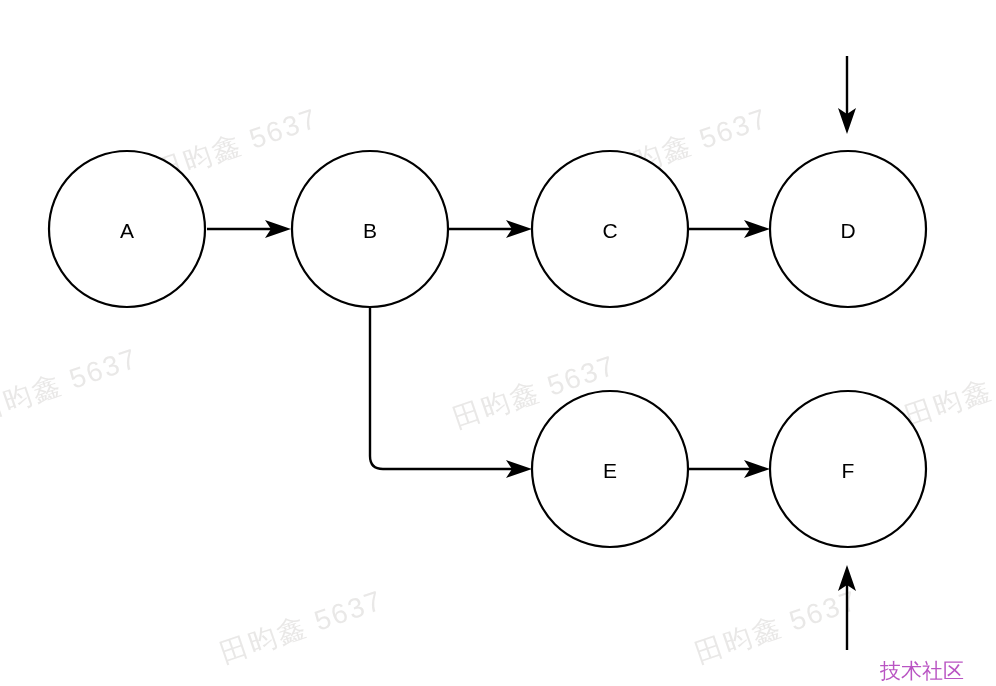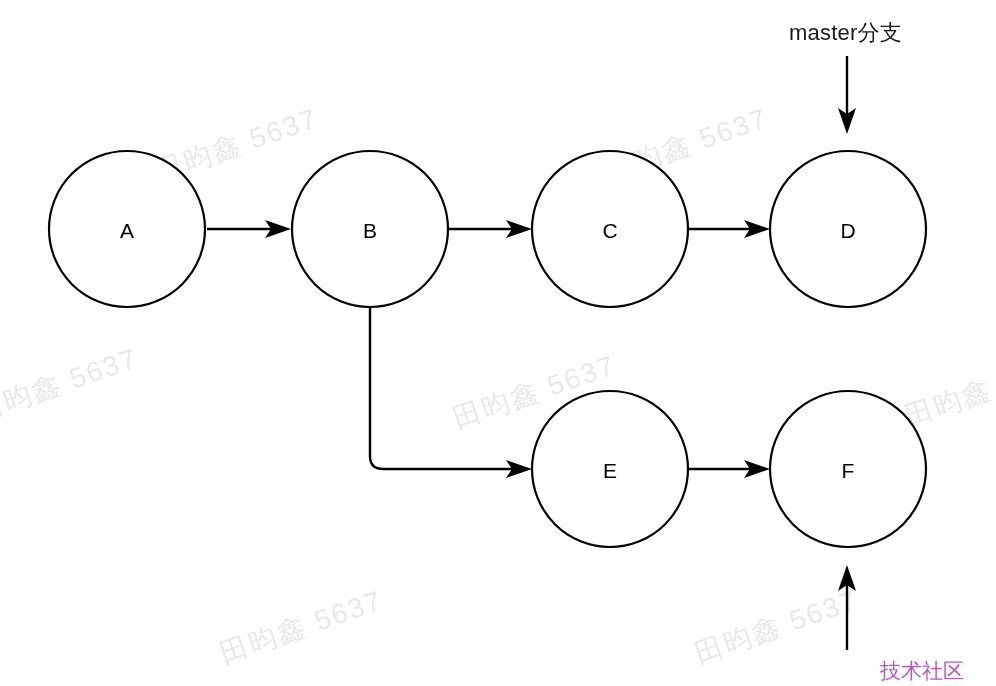--- a/index.html
+++ b/index.html
@@ -158,18 +158,17 @@
       <text class="node-label" x="610" y="470">E</text>
     </g>
 
     <g>
       <circle class="node-circle" cx="848" cy="469" r="78"></circle>
       <text class="node-label" x="848" y="470">F</text>
     </g>
 
   </svg>
 
-  <div class="branch-label" id="label-master">master分支</div>
   <div class="branch-label" id="label-release">release分支</div>
 
   <div class="wm-corner" style="left:880px; top:657px;">技术社区</div>
 
 </div>
 
 </body></html>

